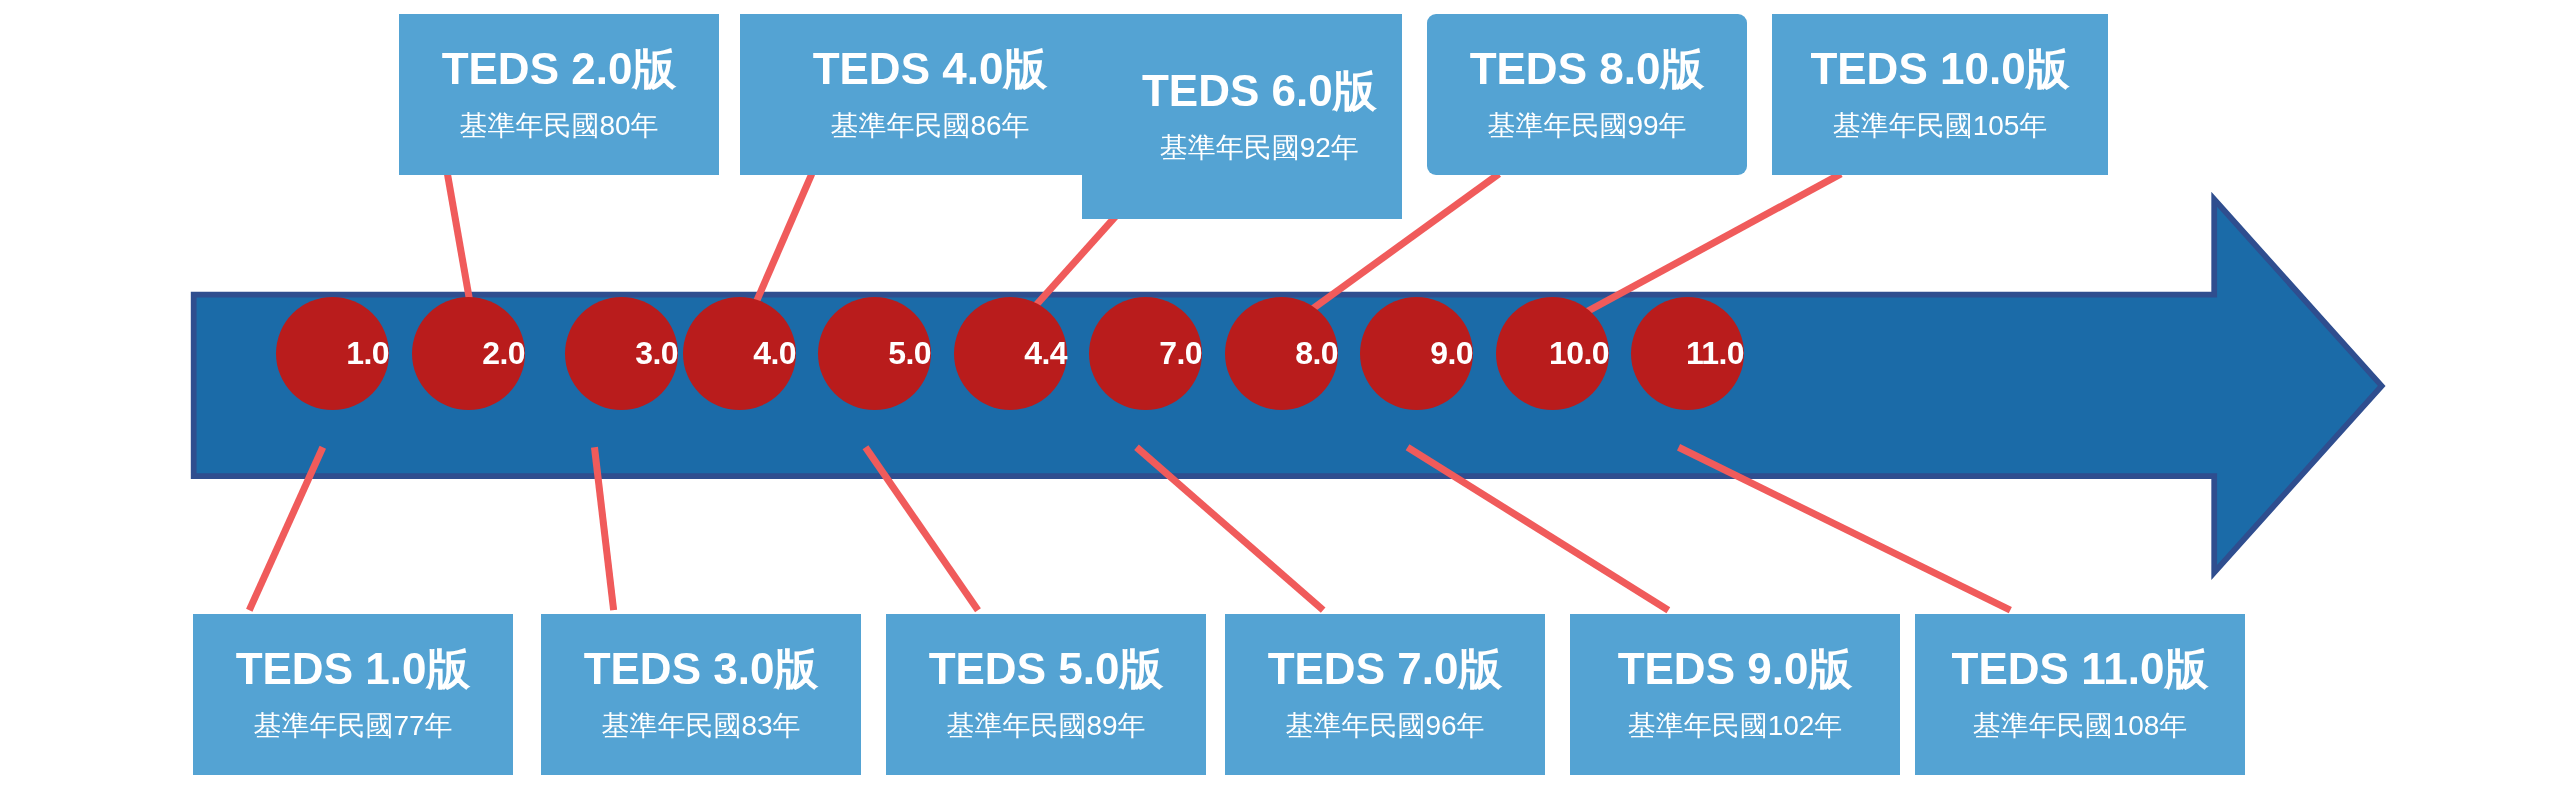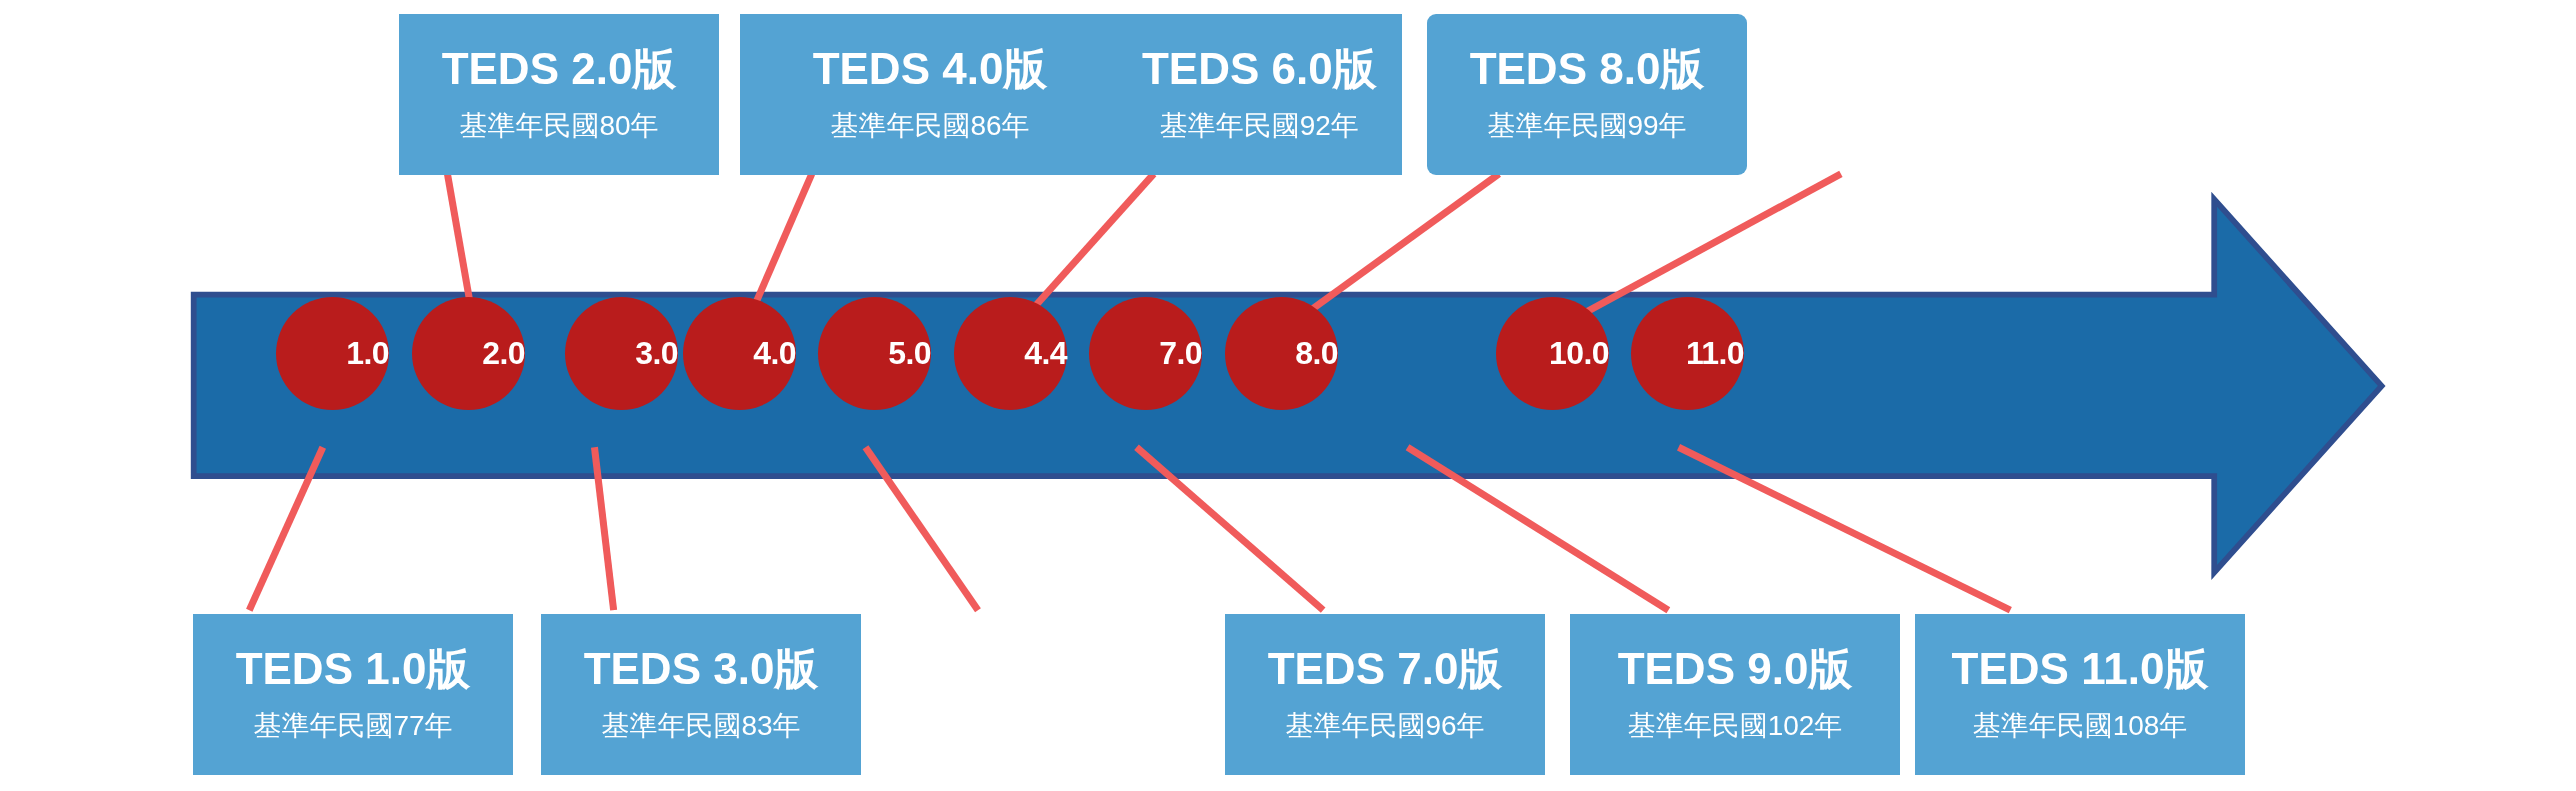--- a/index.html
+++ b/index.html
@@ -98,58 +98,69 @@
     </div>
   <div class="circle" style="left:954px;top:297px;">
     <span>4.4</span>
     </div>
   <div class="circle" style="left:1089px;top:297px;">
     <span>7.0</span>
     </div>
   <div class="circle" style="left:1225px;top:297px;">
     <span>8.0</span>
     </div>
+  <div class="circle" style="left:1360px;top:297px;">
+    <span>9.0</span>
+    </div>
   <div class="circle" style="left:1496px;top:297px;">
     <span>10.0</span>
     </div>
   <div class="circle" style="left:1631px;top:297px;">
     <span>11.0</span>
     </div>
 
   <div class="info-box" style="left:399px;top:14px;width:320px;height:161px;">
     <div class="info-title">TEDS 2.0版</div>
     <div class="info-sub">基準年民國80年</div>
   </div>
 
   <div class="info-box" style="left:740px;top:14px;width:380px;height:161px;">
     <div class="info-title">TEDS 4.0版</div>
     <div class="info-sub">基準年民國86年</div>
   </div>
 
-  <div class="info-box" style="left:1082px;top:14px;width:320px;height:161px;padding-left:41px;">
+  <div class="info-box" style="left:1082px;top:14px;width:320px;height:205px;padding-left:41px;">
     <div class="info-title">TEDS 6.0版</div>
     <div class="info-sub">基準年民國92年</div>
   </div>
 
   <div class="info-box" style="left:1427px;top:14px;width:320px;height:161px;border-radius:9px;">
     <div class="info-title">TEDS 8.0版</div>
     <div class="info-sub">基準年民國99年</div>
   </div>
 
+  <div class="info-box" style="left:1772px;top:14px;width:336px;height:161px;">
+    <div class="info-title">TEDS 10.0版</div>
+    <div class="info-sub">基準年民國105年</div>
+  </div>
 
   <div class="info-box" style="left:193px;top:614px;width:320px;height:161px;">
     <div class="info-title">TEDS 1.0版</div>
     <div class="info-sub">基準年民國77年</div>
   </div>
 
   <div class="info-box" style="left:541px;top:614px;width:320px;height:161px;">
     <div class="info-title">TEDS 3.0版</div>
     <div class="info-sub">基準年民國83年</div>
   </div>
 
+  <div class="info-box" style="left:886px;top:614px;width:320px;height:161px;">
+    <div class="info-title">TEDS 5.0版</div>
+    <div class="info-sub">基準年民國89年</div>
+  </div>
 
   <div class="info-box" style="left:1225px;top:614px;width:320px;height:161px;">
     <div class="info-title">TEDS 7.0版</div>
     <div class="info-sub">基準年民國96年</div>
   </div>
 
   <div class="info-box" style="left:1570px;top:614px;width:330px;height:161px;">
     <div class="info-title">TEDS 9.0版</div>
     <div class="info-sub">基準年民國102年</div>
   </div>

